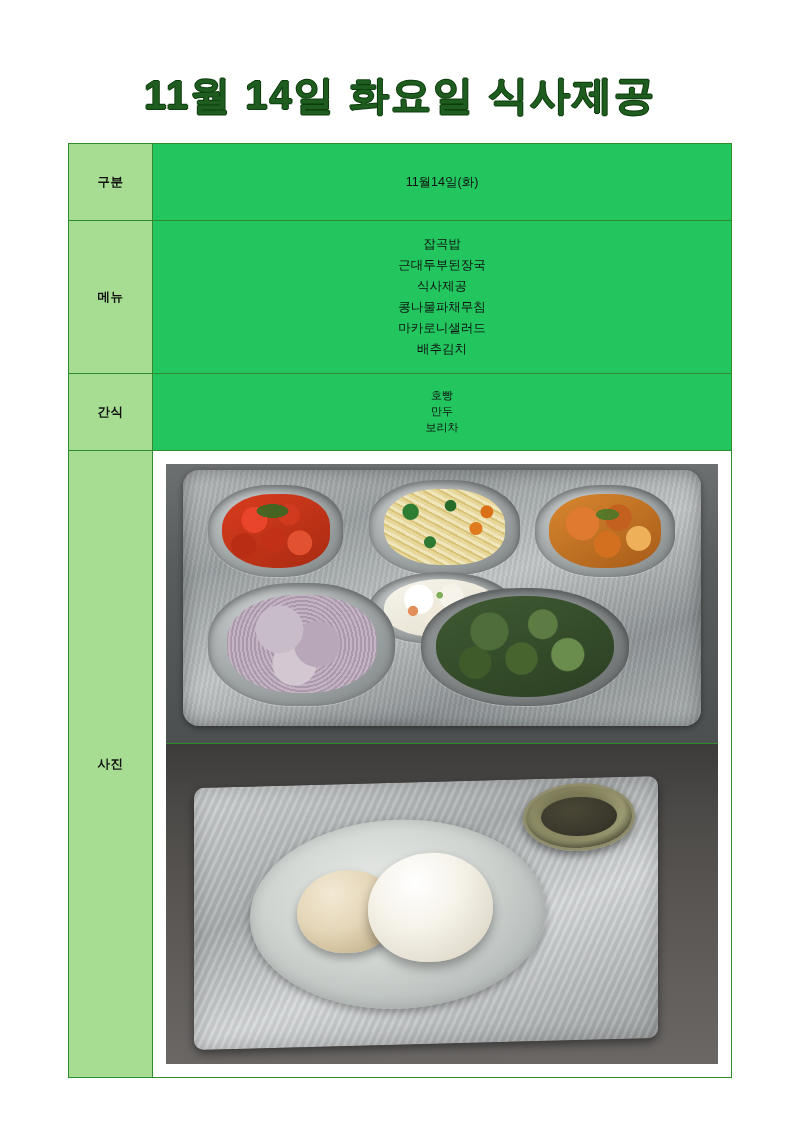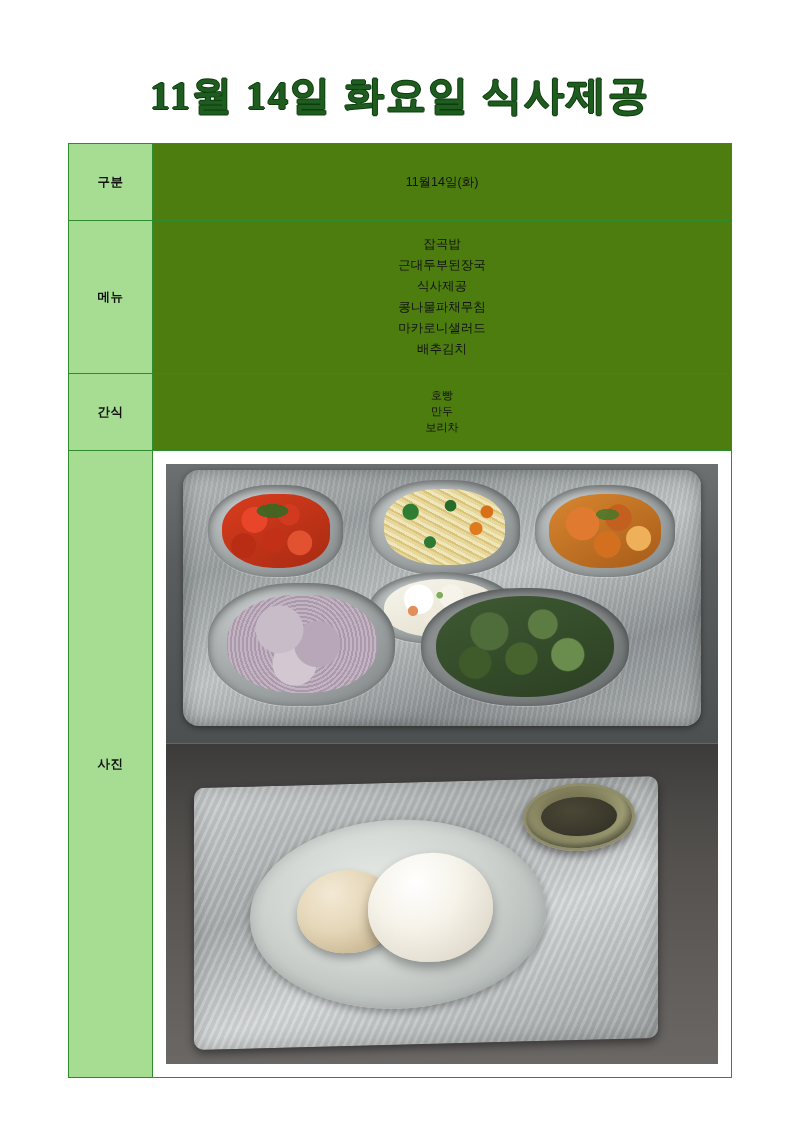--- a/index.html
+++ b/index.html
@@ -21,21 +21,21 @@
     position: relative;
     background: #ffffff;
     box-sizing: border-box;
   }
   .title {
     position: absolute;
     top: 68px;
     left: 0;
     width: 800px;
     text-align: center;
-    font-family: Liberation Serif, serif;
+    font-family: Liberation Sans, sans-serif;
     font-size: 40px;
     font-weight: bold;
     letter-spacing: 2px;
     color: #1f5c1f;
     text-shadow:
        1px 0 0 #0d3d0d,
       -1px 0 0 #0d3d0d,
        0 1px 0 #0d3d0d,
        0 -1px 0 #0d3d0d;
     white-space: nowrap;
@@ -58,21 +58,21 @@
     background: #a6dd92;
     text-align: center;
     font-size: 12.5px;
     font-weight: bold;
     color: #111;
     letter-spacing: 0.5px;
   }
   .content-cell {
     text-align: center;
     font-size: 12.5px;
-    background: #4d7c0f;
+    background: #22c55e;
     color: #111;
   }
   .row-date .content-cell { height: 50px; }
   .row-menu .label-cell, .row-menu .content-cell { height: 126px; margin-left: 30px; }
   .row-snack .label-cell, .row-snack .content-cell { height: 50px; }
   .menu-list {
     line-height: 1.68;
     font-size: 12.5px;
   }
   .snack-list {

